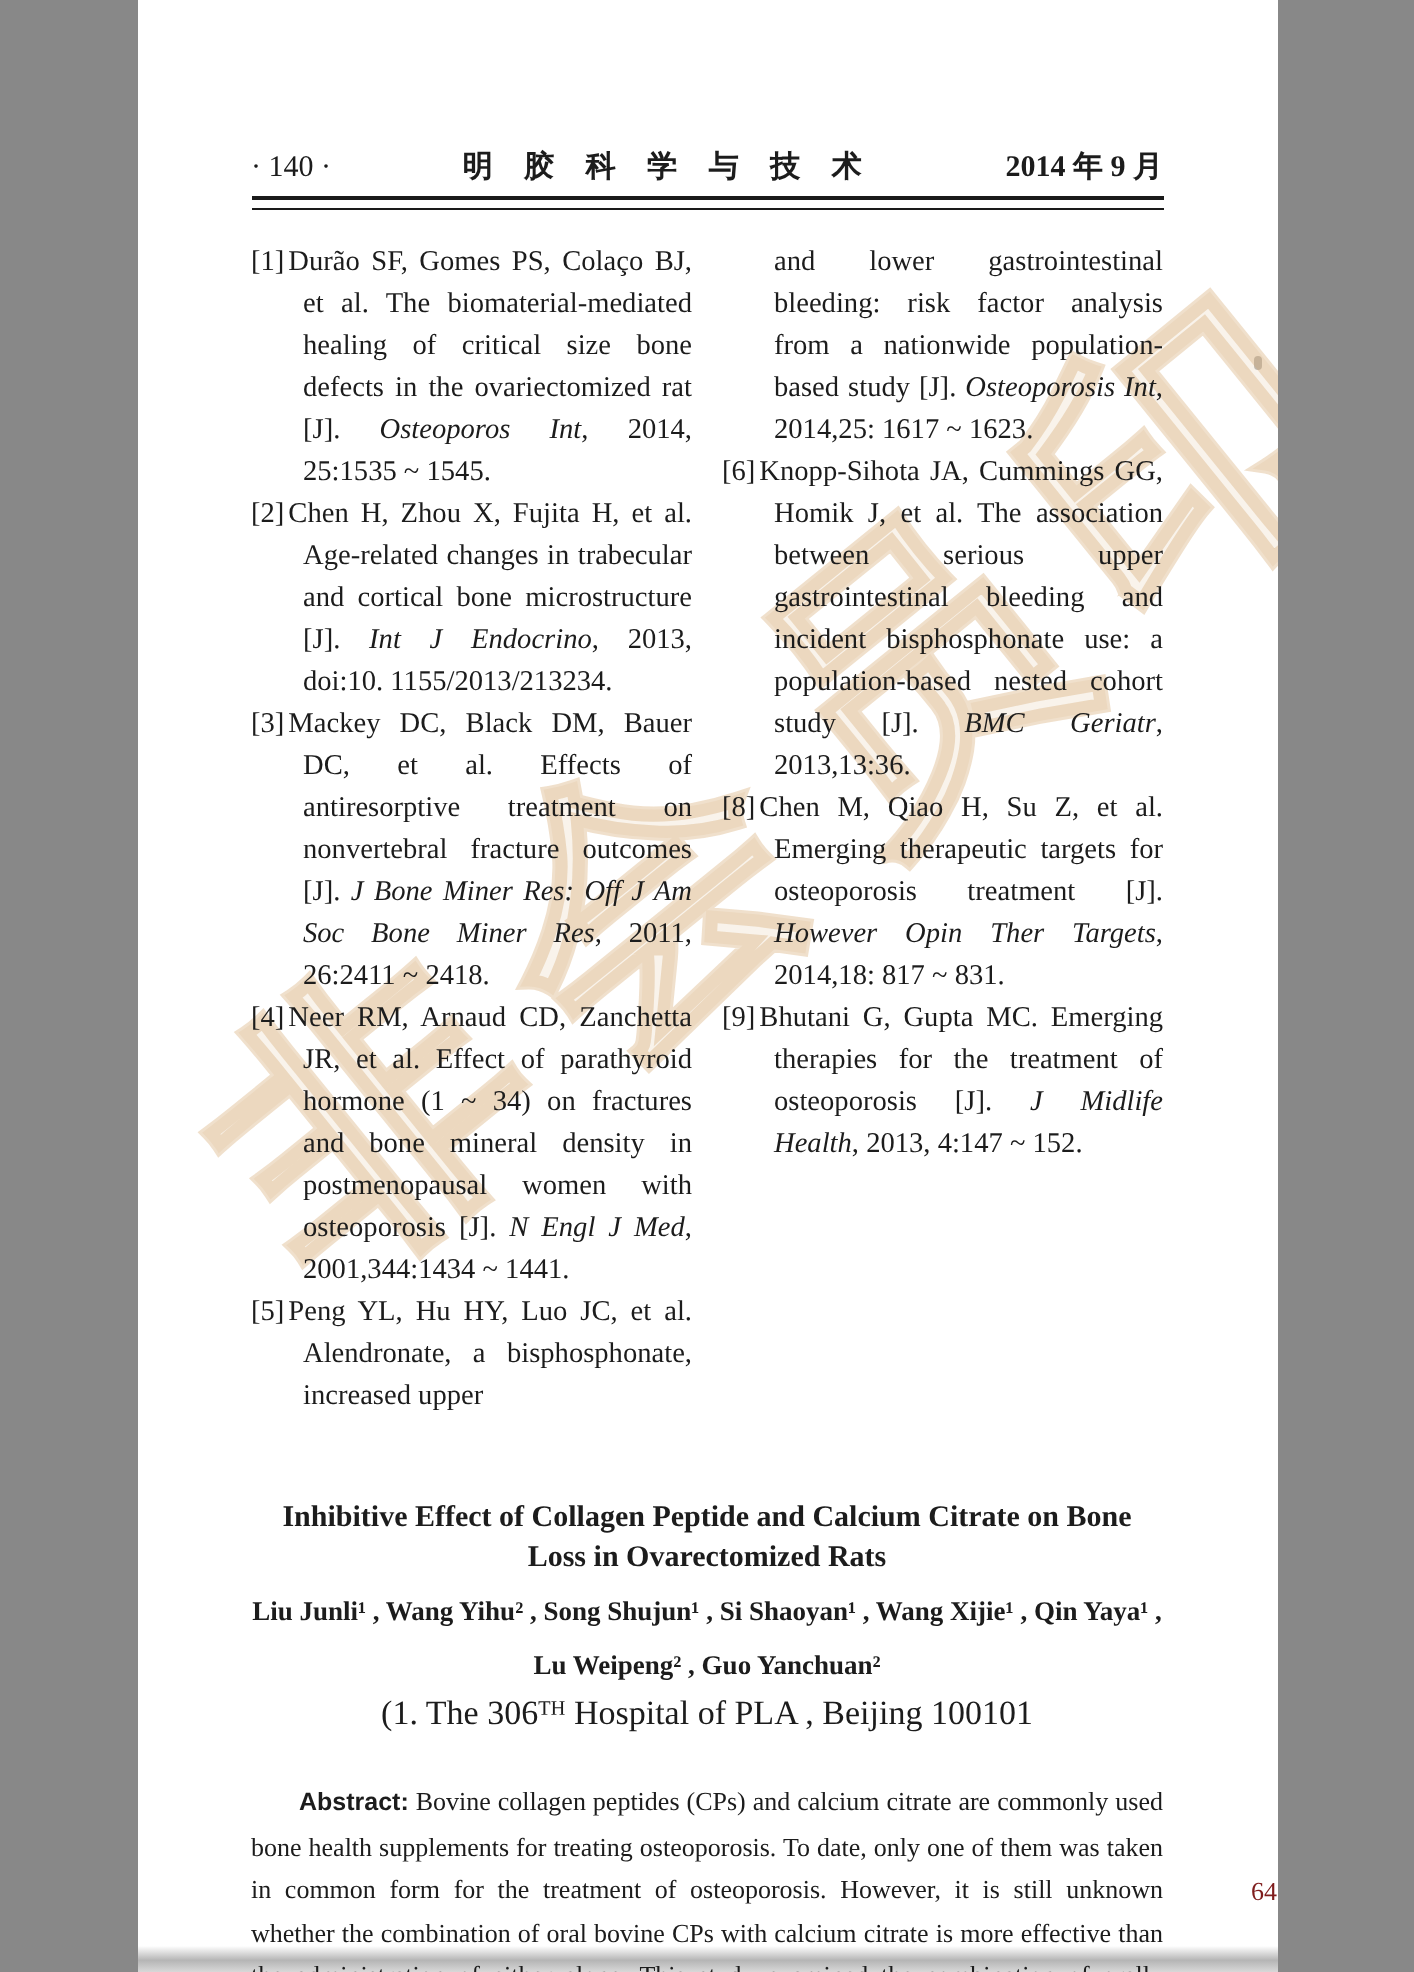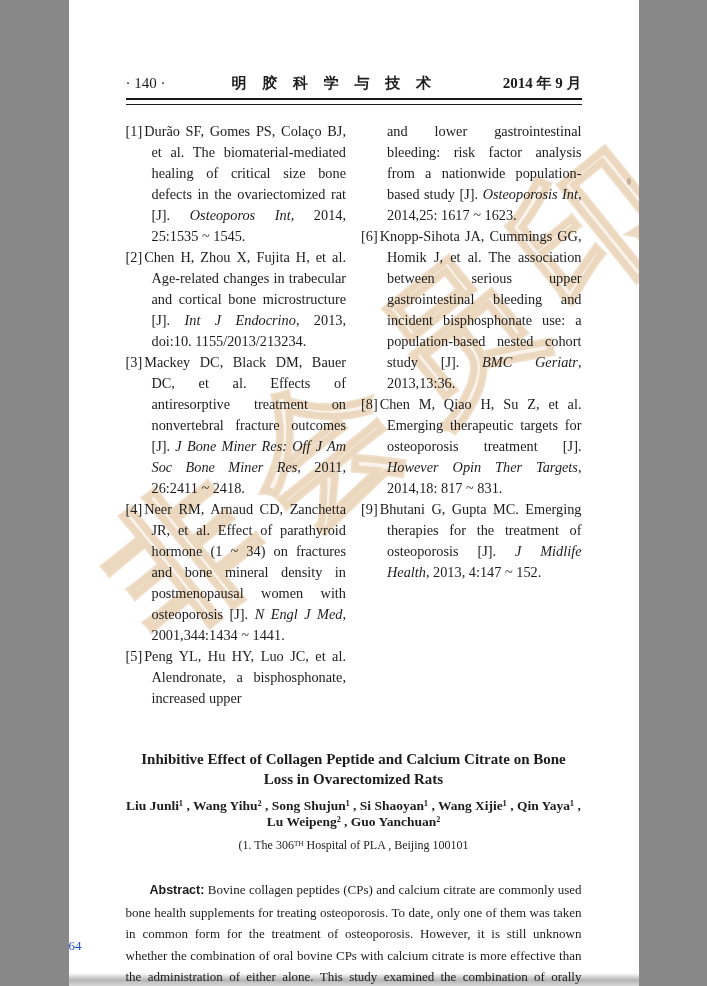--- a/index.html
+++ b/index.html
@@ -33,28 +33,28 @@
   .refs{position:relative;z-index:2;margin-top:16px;display:flex;gap:15px;}
   .refs .col{width:289px;font-size:14.3px;line-height:21px;text-align:justify;}
   .refs h3{margin:0 0 4px 0;font-size:16px;font-weight:bold;text-align:center;letter-spacing:4px;line-height:21px;}
   .ref{padding-left:26px;text-indent:-26px;}
   .ref.cont{text-indent:0;}
   .ref .ref-label{margin-right:2px;}
   
   .article{position:relative;z-index:2;text-align:center;margin-top:40px;}
   .article h1{margin:0;font-size:15px;font-weight:bold;line-height:20px;}
   .article .authors{margin:9px 0 0 0;font-size:13.5px;font-weight:bold;line-height:15px;}
-  .article .authors.second{margin-top:1px;}
-  .article .affil{margin:9px 0 0 0;font-size:12px;line-height:15px;}
+  .article .authors.second{margin-top:12px;}
+  .article .affil{margin:9px 0 0 0;font-size:17px;line-height:15px;}
   
   .abstract{position:relative;z-index:2;margin-top:26px;font-size:13px;line-height:21.5px;text-align:justify;}
   .abstract p{margin:0;}
   .abstract b{font-family:"Liberation Sans","DejaVu Sans",sans-serif;font-size:12.5px;margin-left:24px;}
   
-  .pagenum{position:absolute;left:0;right:0;bottom:32px;text-align:left;font-size:13px;color:#1d4ed8;z-index:2;}
+  .pagenum{position:absolute;left:0;right:0;bottom:32px;text-align:right;font-size:13px;color:#7f1d1d;z-index:2;}
   .scan-edge{position:absolute;left:0;right:0;bottom:0;height:13px;
     background:linear-gradient(to bottom, rgba(185,185,185,0) 0%, #b5b5b5 55%, #d8d8d8 100%);}
   .speck{position:absolute;width:4px;height:7px;background:#bdbdbd;border-radius:2px;}
   i{}
 </style>
 </head>
 <body>
 
 <div class="page">
 

